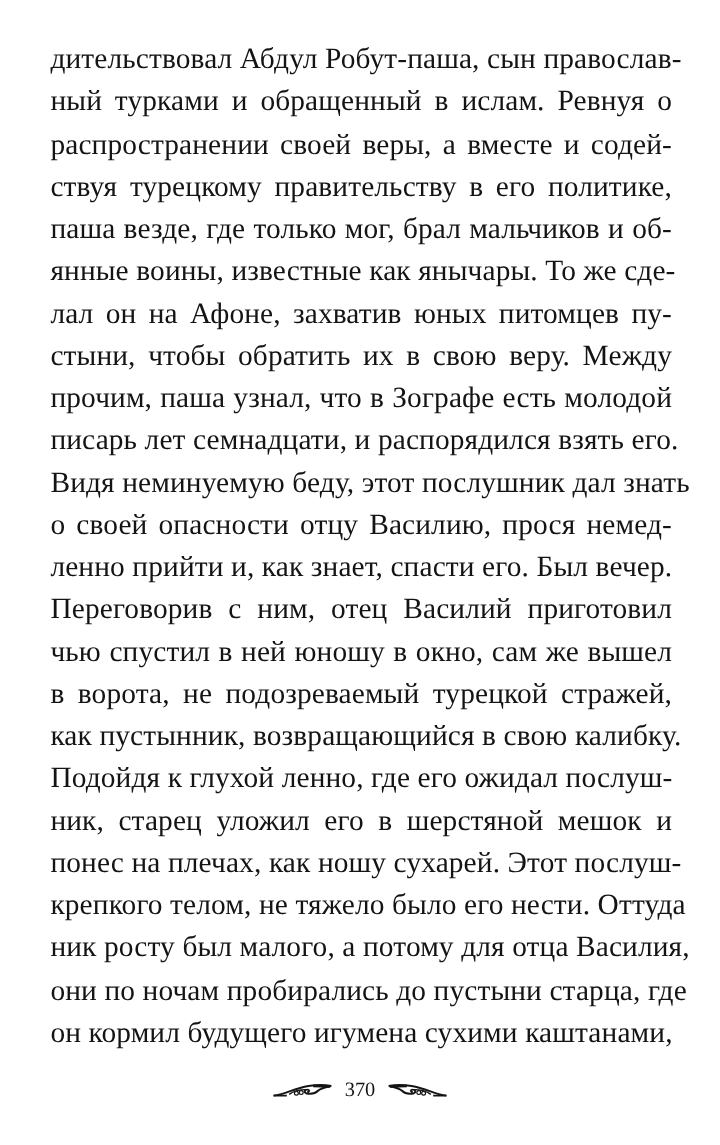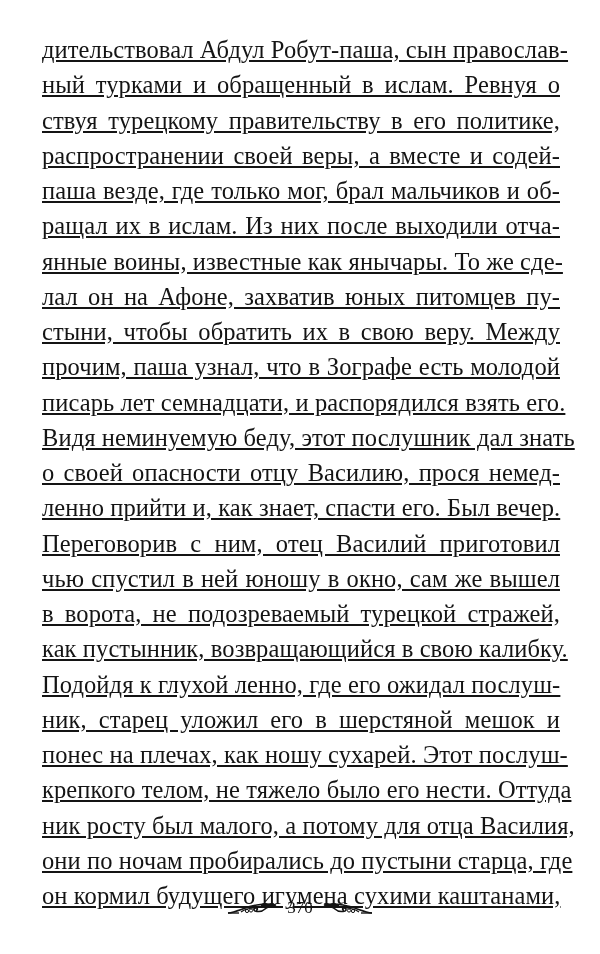--- a/index.html
+++ b/index.html
@@ -23,21 +23,20 @@
     .line {
       display: block;
       font-family: "Liberation Serif", "DejaVu Serif", serif;
       font-size: 24.5px;
       line-height: 35.25px;
       height: 35.25px;
       white-space: nowrap;
       text-align: justify;
       text-align-last: justify;
       letter-spacing: 0.1px;
-      text-decoration: underline;
     }
     .footer {
       position: absolute;
       top: 898px;
       left: 0;
       width: 600px;
       display: flex;
       justify-content: center;
       align-items: center;
       gap: 10px;
@@ -53,24 +52,23 @@
       height: 14px;
       display: block;
     }
   </style>
 </head>
 <body>
 
 <div class="page">
   <span class="line">дительствовал Абдул Робут-паша, сын православ-</span>
   <span class="line">ный турками и обращенный в ислам. Ревнуя о</span>
+  <span class="line">распространении своей веры, а вместе и содей-</span>
   <span class="line">ствуя турецкому правительству в его политике,</span>
-  <span class="line">распространении своей веры, а вместе и содей-</span>
   <span class="line">паша везде, где только мог, брал мальчиков и об-</span>
-  <span class="line">ращал их в ислам. Из них после выходили отча-</span>
   <span class="line">янные воины, известные как янычары. То же сде-</span>
   <span class="line">лал он на Афоне, захватив юных питомцев пу-</span>
   <span class="line">стыни, чтобы обратить их в свою веру. Между</span>
   <span class="line">прочим, паша узнал, что в Зографе есть молодой</span>
   <span class="line">писарь лет семнадцати, и распорядился взять его.</span>
   <span class="line">Видя неминуемую беду, этот послушник дал знать</span>
   <span class="line">о своей опасности отцу Василию, прося немед-</span>
   <span class="line">ленно прийти и, как знает, спасти его. Был вечер.</span>
   <span class="line">Переговорив с ним, отец Василий приготовил</span>
   <span class="line">чью спустил в ней юношу в окно, сам же вышел</span>

